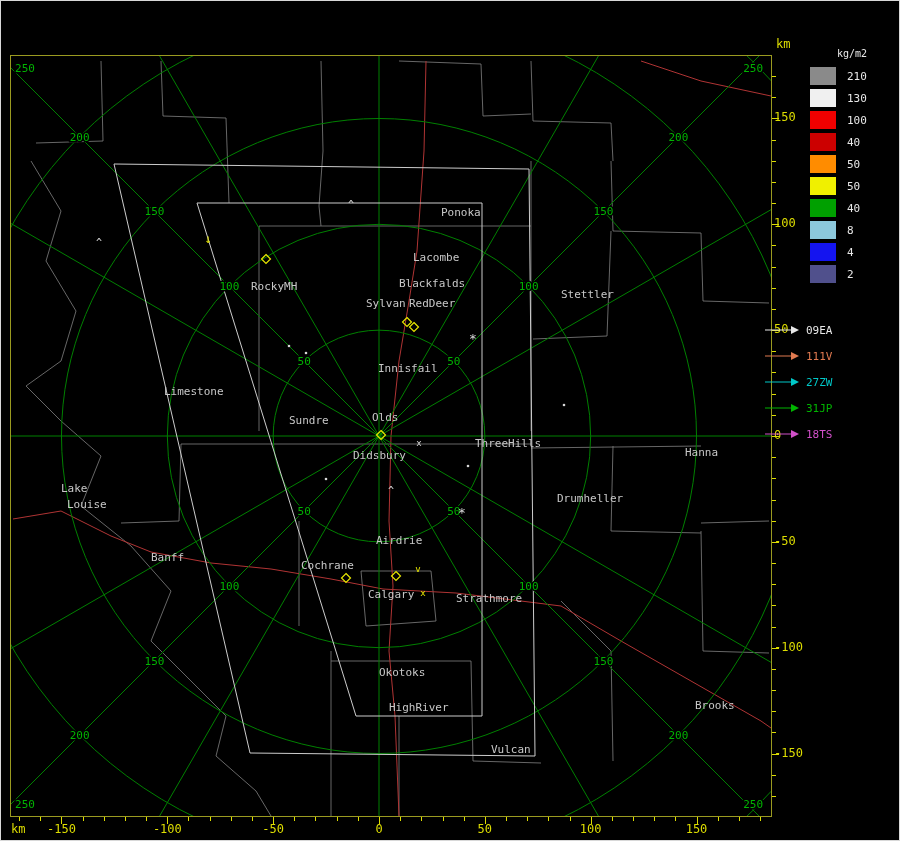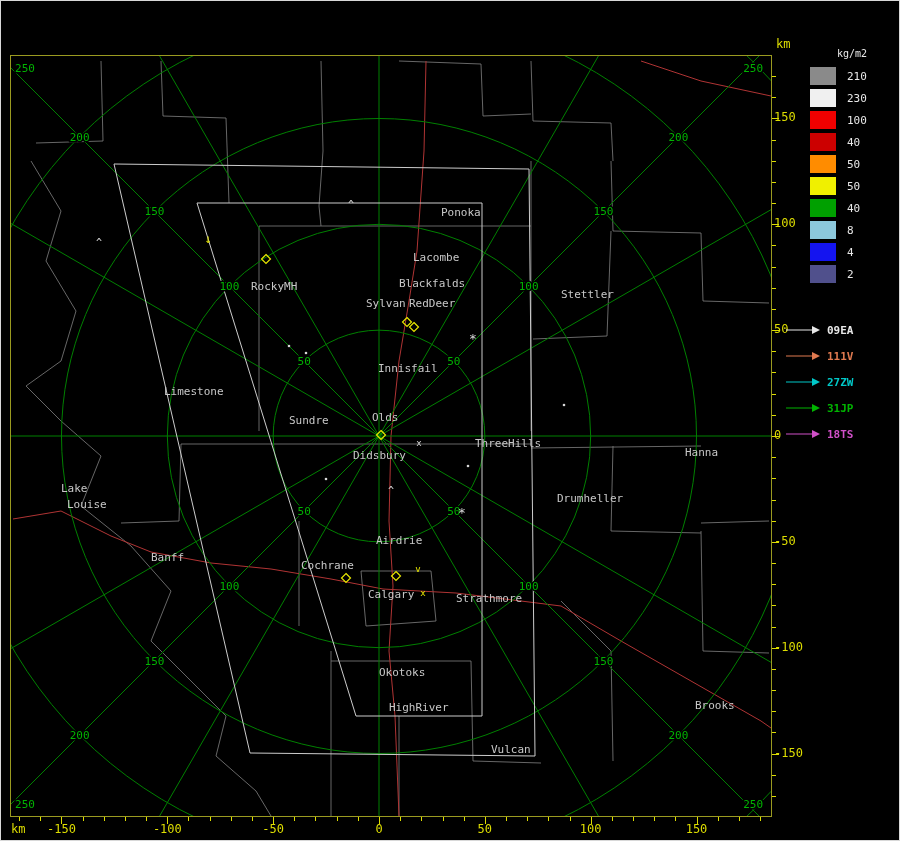--- a/index.html
+++ b/index.html
@@ -20,21 +20,21 @@
   #map-frame{
     position:absolute;left:10px;top:55px;width:760px;height:760px;
     box-shadow:0 0 0 1px #9a9a20;
   }
   #map-svg{display:block;width:760px;height:760px;background:#000;}
   #map-svg text{font-family:"DejaVu Sans Mono",monospace;}
   #colorbar{position:absolute;left:808px;top:64px;}
   .cb-row{display:flex;align-items:center;height:22px;}
   .cb-swatch{width:28px;height:20px;border:1px solid #000;box-sizing:border-box;}
   .cb-label{margin-left:10px;font-size:11px;color:#e8e8e8;}
-  #stations{position:absolute;left:784px;top:316px;font-weight:bold;}
+  #stations{position:absolute;left:763px;top:316px;}
   .st-row{display:flex;align-items:center;height:26px;}
   .st-label{margin-left:6px;font-size:11px;}
   .ax-label{position:absolute;color:#dddd00;font-size:12px;white-space:nowrap;}
   .tick{position:absolute;background:#dddd00;}
 </style>
 </head>
 <body>
 
 <div id="screen">
 
@@ -257,21 +257,21 @@
       <div class="tick" style="left: 771px; top: 75.161px; width: 4px; height: 1px;"></div>
     </div>
 
   <div id="colorbar">
       <div class="cb-row">
         <div class="cb-swatch" style="background: rgb(138, 138, 138);"></div>
         <div class="cb-label">210</div>
       </div>
       <div class="cb-row">
         <div class="cb-swatch" style="background: rgb(240, 240, 240);"></div>
-        <div class="cb-label">230</div>
+        <div class="cb-label">130</div>
       </div>
       <div class="cb-row">
         <div class="cb-swatch" style="background: rgb(240, 0, 0);"></div>
         <div class="cb-label">100</div>
       </div>
       <div class="cb-row">
         <div class="cb-swatch" style="background: rgb(204, 0, 0);"></div>
         <div class="cb-label">40</div>
       </div>
       <div class="cb-row">

